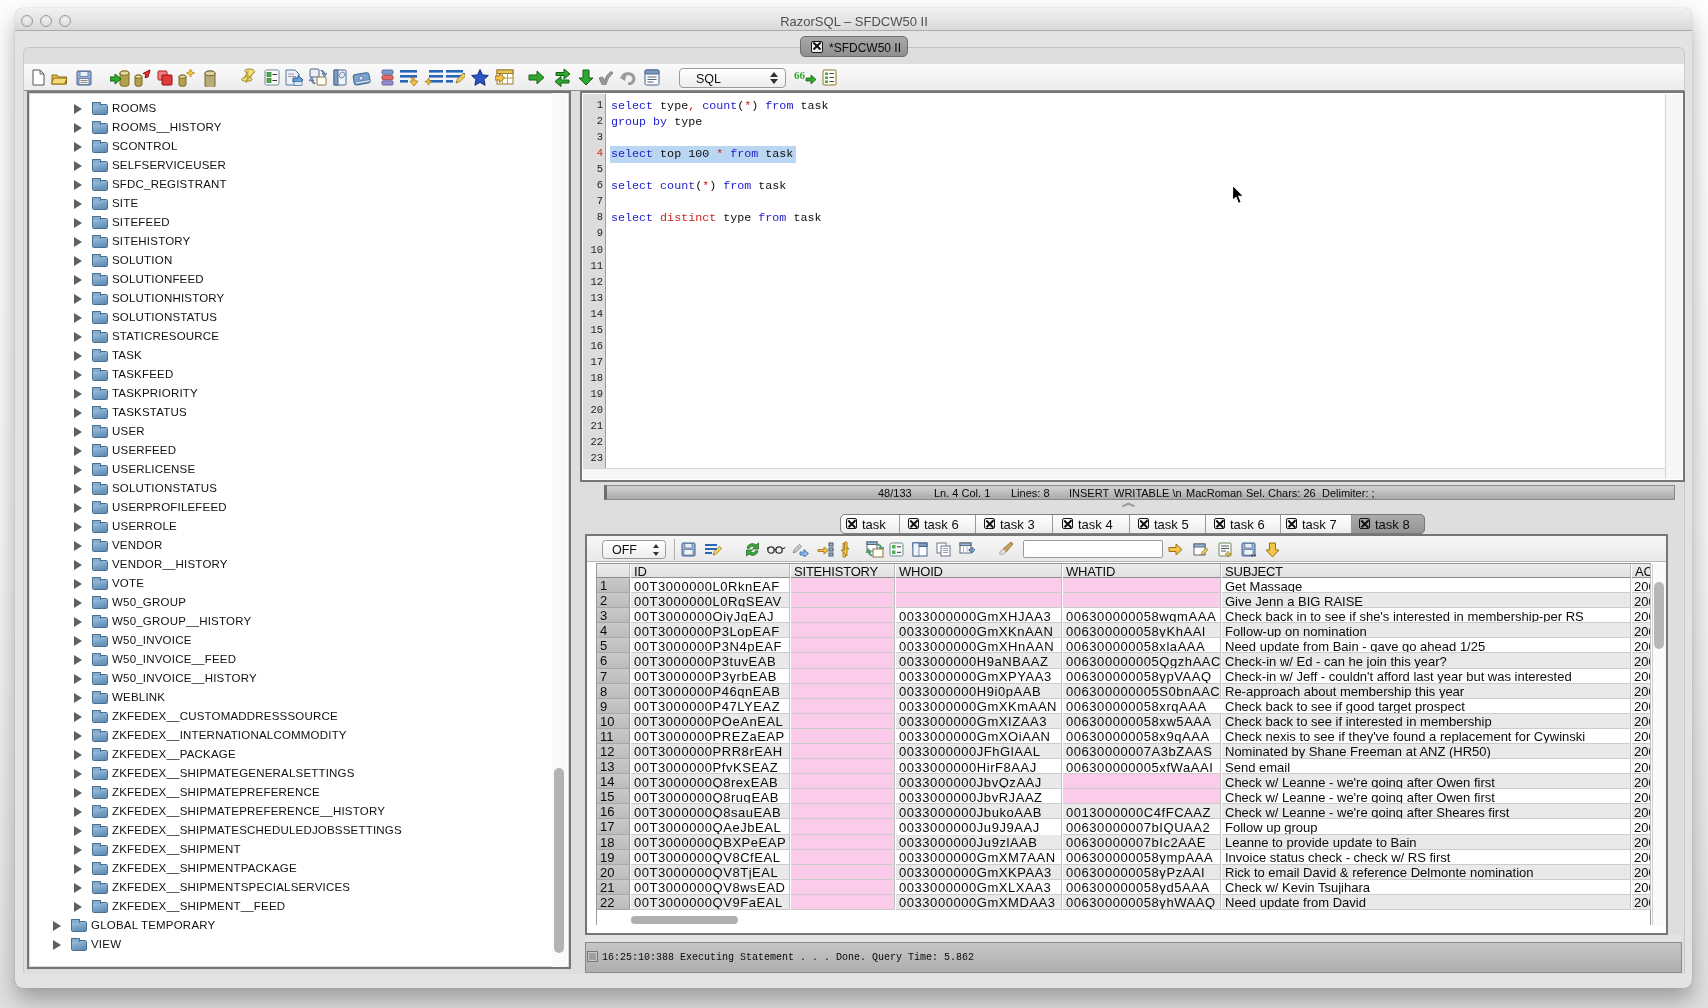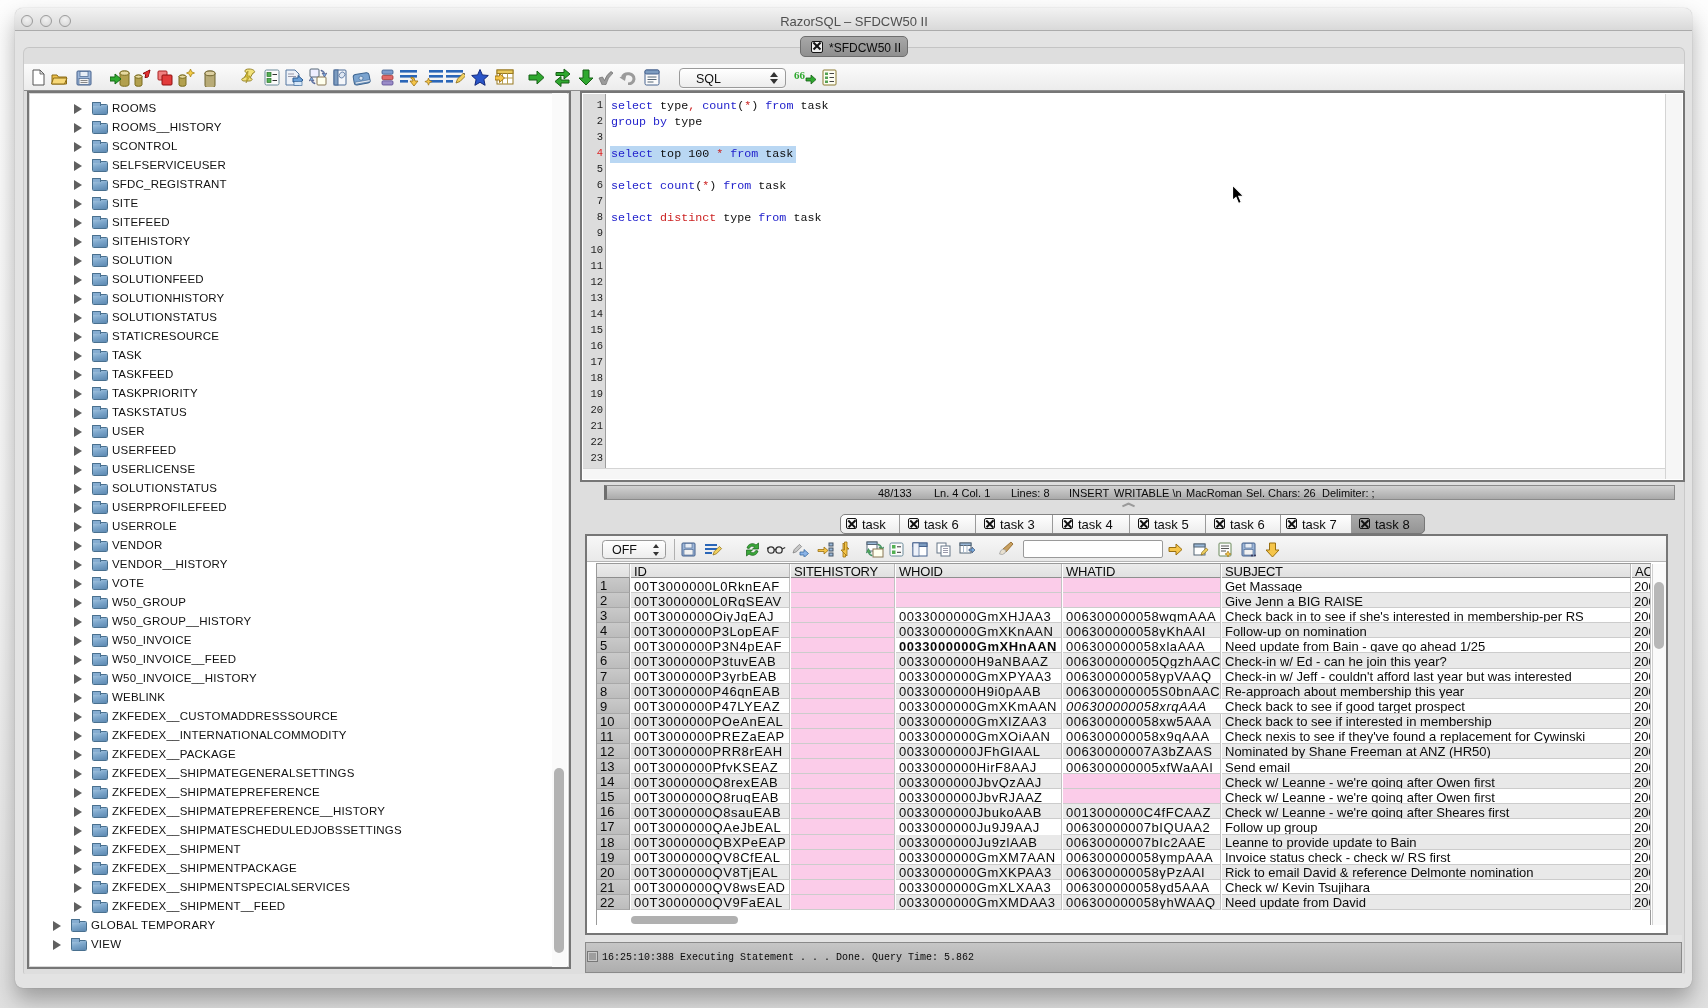--- a/index.html
+++ b/index.html
@@ -604,21 +604,21 @@
 <div class="cell " style="left:791px;top:623.27px;width:104px;height:15.09px;background:#fbcce9;border-bottom:1px solid #cccccc;"><span style="position:absolute;left:3px;top:0.5px"></span></div>
 <div class="cell mono13" style="left:896px;top:623.27px;width:166px;height:15.09px;background:#e9e9e9;border-bottom:1px solid #cccccc;"><span style="position:absolute;left:3px;top:0.5px">0033000000GmXKnAAN</span></div>
 <div class="cell mono13" style="left:1063px;top:623.27px;width:158px;height:15.09px;background:#e9e9e9;border-bottom:1px solid #cccccc;"><span style="position:absolute;left:3px;top:0.5px">006300000058yKhAAI</span></div>
 <div class="cell " style="left:1222px;top:623.27px;width:409px;height:15.09px;background:#e9e9e9;border-bottom:1px solid #cccccc;"><span style="position:absolute;left:3px;top:0.5px">Follow-up on nomination</span></div>
 <div class="cell mono13" style="left:1632px;top:623.27px;width:19px;height:15.09px;background:#e9e9e9;border-bottom:1px solid #cccccc;letter-spacing:0;"><span style="position:absolute;left:2px;top:0.5px">2006</span></div>
 <div class="rn" style="top:638.36px;height:15.09px;">
     <span style="position:absolute;left:3px;top:0px">5</span>
   </div>
 <div class="cell mono13" style="left:631px;top:638.36px;width:159px;height:15.09px;background:#ffffff;border-bottom:1px solid #cccccc;"><span style="position:absolute;left:3px;top:0.5px">00T3000000P3N4pEAF</span></div>
 <div class="cell " style="left:791px;top:638.36px;width:104px;height:15.09px;background:#fbcce9;border-bottom:1px solid #cccccc;"><span style="position:absolute;left:3px;top:0.5px"></span></div>
-<div class="cell mono13" style="left:896px;top:638.36px;width:166px;height:15.09px;background:#ffffff;border-bottom:1px solid #cccccc;font-weight:bold;"><span style="position:absolute;left:3px;top:0.5px">0033000000GmXHnAAN</span></div>
+<div class="cell mono13" style="left:896px;top:638.36px;width:166px;height:15.09px;background:#ffffff;border-bottom:1px solid #cccccc;"><span style="position:absolute;left:3px;top:0.5px">0033000000GmXHnAAN</span></div>
 <div class="cell mono13" style="left:1063px;top:638.36px;width:158px;height:15.09px;background:#ffffff;border-bottom:1px solid #cccccc;"><span style="position:absolute;left:3px;top:0.5px">006300000058xlaAAA</span></div>
 <div class="cell " style="left:1222px;top:638.36px;width:409px;height:15.09px;background:#ffffff;border-bottom:1px solid #cccccc;"><span style="position:absolute;left:3px;top:0.5px">Need update from Bain - gave go ahead 1/25</span></div>
 <div class="cell mono13" style="left:1632px;top:638.36px;width:19px;height:15.09px;background:#ffffff;border-bottom:1px solid #cccccc;letter-spacing:0;"><span style="position:absolute;left:2px;top:0.5px">2006</span></div>
 <div class="rn" style="top:653.45px;height:15.09px;">
     <span style="position:absolute;left:3px;top:0px">6</span>
   </div>
 <div class="cell mono13" style="left:631px;top:653.45px;width:159px;height:15.09px;background:#e9e9e9;border-bottom:1px solid #cccccc;"><span style="position:absolute;left:3px;top:0.5px">00T3000000P3tuvEAB</span></div>
 <div class="cell " style="left:791px;top:653.45px;width:104px;height:15.09px;background:#fbcce9;border-bottom:1px solid #cccccc;"><span style="position:absolute;left:3px;top:0.5px"></span></div>
 <div class="cell mono13" style="left:896px;top:653.45px;width:166px;height:15.09px;background:#e9e9e9;border-bottom:1px solid #cccccc;"><span style="position:absolute;left:3px;top:0.5px">0033000000H9aNBAAZ</span></div>
 <div class="cell mono13" style="left:1063px;top:653.45px;width:158px;height:15.09px;background:#e9e9e9;border-bottom:1px solid #cccccc;"><span style="position:absolute;left:3px;top:0.5px">006300000005QgzhAAC</span></div>
@@ -641,21 +641,21 @@
 <div class="cell mono13" style="left:896px;top:683.63px;width:166px;height:15.09px;background:#e9e9e9;border-bottom:1px solid #cccccc;"><span style="position:absolute;left:3px;top:0.5px">0033000000H9i0pAAB</span></div>
 <div class="cell mono13" style="left:1063px;top:683.63px;width:158px;height:15.09px;background:#e9e9e9;border-bottom:1px solid #cccccc;"><span style="position:absolute;left:3px;top:0.5px">006300000005S0bnAAC</span></div>
 <div class="cell " style="left:1222px;top:683.63px;width:409px;height:15.09px;background:#e9e9e9;border-bottom:1px solid #cccccc;"><span style="position:absolute;left:3px;top:0.5px">Re-approach about membership this year</span></div>
 <div class="cell mono13" style="left:1632px;top:683.63px;width:19px;height:15.09px;background:#e9e9e9;border-bottom:1px solid #cccccc;letter-spacing:0;"><span style="position:absolute;left:2px;top:0.5px">2006</span></div>
 <div class="rn" style="top:698.72px;height:15.09px;">
     <span style="position:absolute;left:3px;top:0px">9</span>
   </div>
 <div class="cell mono13" style="left:631px;top:698.72px;width:159px;height:15.09px;background:#ffffff;border-bottom:1px solid #cccccc;"><span style="position:absolute;left:3px;top:0.5px">00T3000000P47LYEAZ</span></div>
 <div class="cell " style="left:791px;top:698.72px;width:104px;height:15.09px;background:#fbcce9;border-bottom:1px solid #cccccc;"><span style="position:absolute;left:3px;top:0.5px"></span></div>
 <div class="cell mono13" style="left:896px;top:698.72px;width:166px;height:15.09px;background:#ffffff;border-bottom:1px solid #cccccc;"><span style="position:absolute;left:3px;top:0.5px">0033000000GmXKmAAN</span></div>
-<div class="cell mono13" style="left:1063px;top:698.72px;width:172px;height:15.09px;background:#ffffff;border-bottom:1px solid #cccccc;font-style:italic;"><span style="position:absolute;left:3px;top:0.5px">006300000058xrqAAA</span></div>
+<div class="cell mono13" style="left:1063px;top:698.72px;width:172px;height:15.09px;background:#ffffff;border-bottom:1px solid #cccccc;"><span style="position:absolute;left:3px;top:0.5px">006300000058xrqAAA</span></div>
 <div class="cell " style="left:1222px;top:698.72px;width:409px;height:15.09px;background:#ffffff;border-bottom:1px solid #cccccc;"><span style="position:absolute;left:3px;top:0.5px">Check back to see if good target prospect</span></div>
 <div class="cell mono13" style="left:1632px;top:698.72px;width:19px;height:15.09px;background:#ffffff;border-bottom:1px solid #cccccc;letter-spacing:0;"><span style="position:absolute;left:2px;top:0.5px">2006</span></div>
 <div class="rn" style="top:713.81px;height:15.09px;">
     <span style="position:absolute;left:3px;top:0px">10</span>
   </div>
 <div class="cell mono13" style="left:631px;top:713.81px;width:159px;height:15.09px;background:#e9e9e9;border-bottom:1px solid #cccccc;"><span style="position:absolute;left:3px;top:0.5px">00T3000000POeAnEAL</span></div>
 <div class="cell " style="left:791px;top:713.81px;width:104px;height:15.09px;background:#fbcce9;border-bottom:1px solid #cccccc;"><span style="position:absolute;left:3px;top:0.5px"></span></div>
 <div class="cell mono13" style="left:896px;top:713.81px;width:166px;height:15.09px;background:#e9e9e9;border-bottom:1px solid #cccccc;"><span style="position:absolute;left:3px;top:0.5px">0033000000GmXIZAA3</span></div>
 <div class="cell mono13" style="left:1063px;top:713.81px;width:158px;height:16px;background:#e9e9e9;border-bottom:1px solid #cccccc;"><span style="position:absolute;left:3px;top:0.5px">006300000058xw5AAA</span></div>
 <div class="cell " style="left:1222px;top:713.81px;width:409px;height:15.09px;background:#e9e9e9;border-bottom:1px solid #cccccc;"><span style="position:absolute;left:3px;top:0.5px">Check back to see if interested in membership</span></div>

